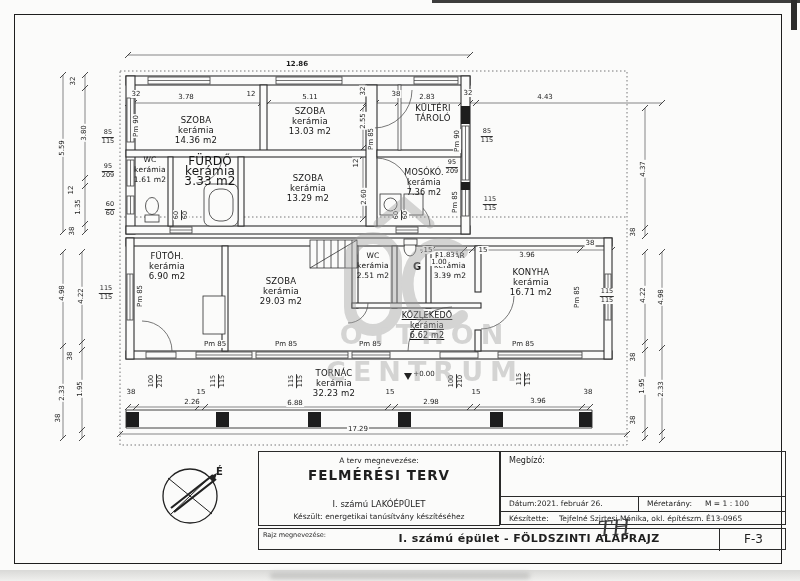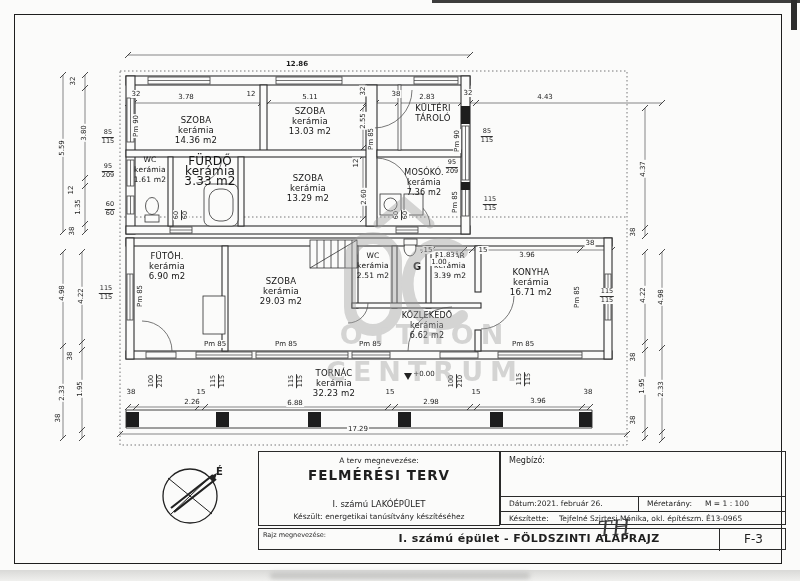--- a/index.html
+++ b/index.html
@@ -302,21 +302,21 @@
     <div class="room" style="left: 450px; top: 251px; font-size: 7.5px;">
       <div>RAKTÁR</div>
       <div>kerámia</div>
       <div>3.39 m2</div>
     </div>
     <div class="room" style="left: 531px; top: 267px;">
       <div>KONYHA</div>
       <div>kerámia</div>
       <div>16.71 m2</div>
     </div>
-    <div class="room" style="left: 427px; top: 311px; font-size: 8px;">
+    <div class="room" style="left: 427px; top: 311px; font-size: 8px; text-decoration: underline;">
       <div>KÖZLEKEDŐ</div>
       <div>kerámia</div>
       <div>6.62 m2</div>
     </div>
     <div class="room" style="left: 334px; top: 368px;">
       <div>TORNÁC</div>
       <div>kerámia</div>
       <div>32.23 m2</div>
     </div>
     <div class="lbl" style="left: 297px; top: 64px; font-weight: bold;">12.86</div>

